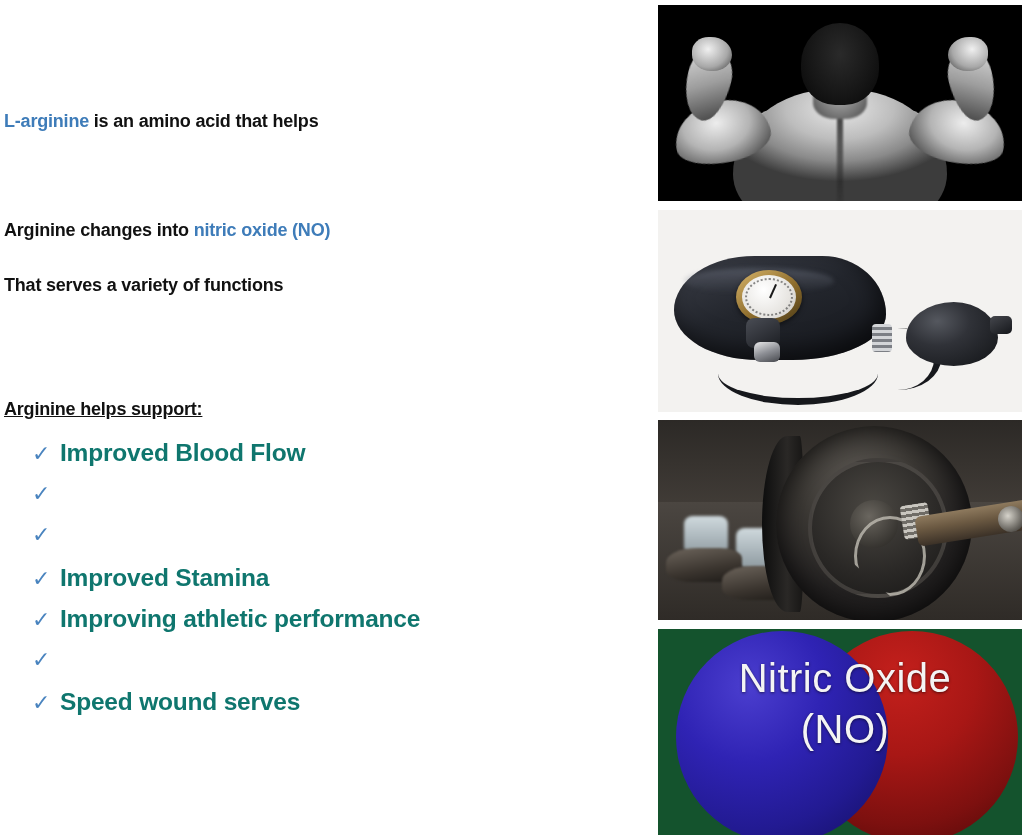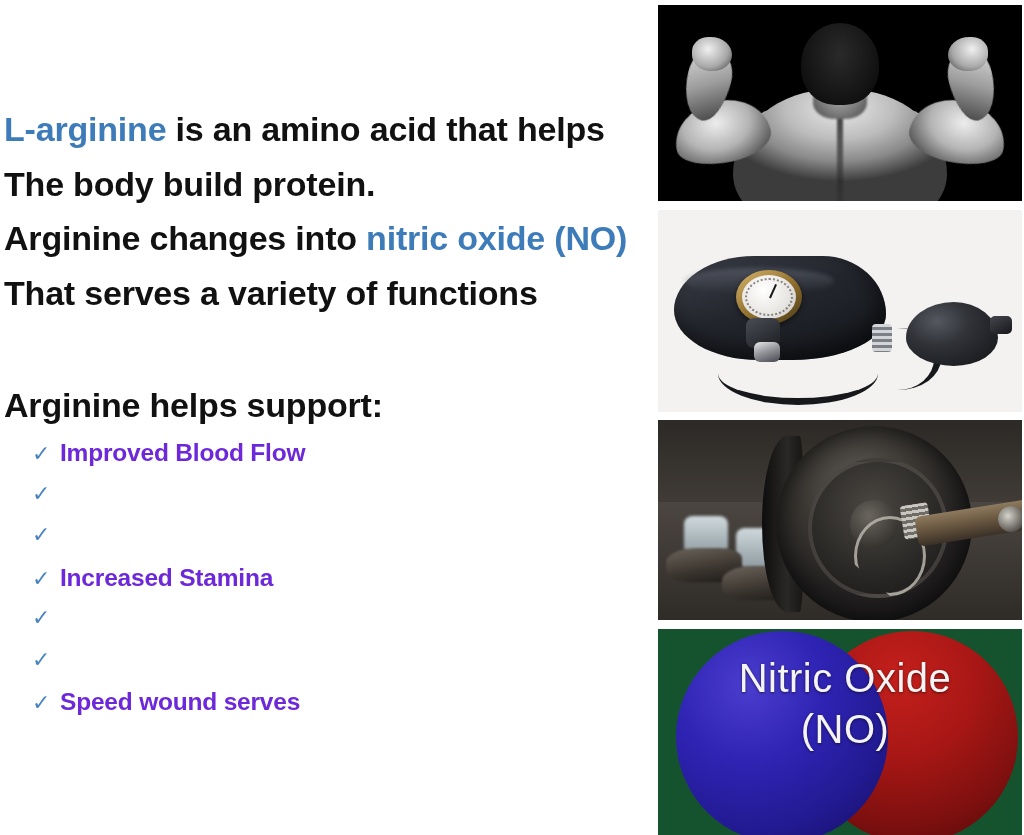--- a/index.html
+++ b/index.html
@@ -27,37 +27,37 @@
     position: absolute;
     left: 0;
     top: 0;
     width: 650px;
     height: 835px;
   }
 
   .para-line {
     position: absolute;
     left: 4px;
-    font-size: 34px;
+    font-size: 18px;
     font-weight: bold;
     color: #111111;
     letter-spacing: -0.2px;
     white-space: nowrap;
     line-height: 1;
   }
   .para-line .hl {
     color: #3E7CB9;
   }
 
   #line-1 { top: 112px; }
   #line-2 { top: 167px; }
   #line-3 { top: 221px; }
   #line-4 { top: 276px; }
   #line-5 { top: 331px; }
-  #line-6 { top: 388px; }
+  #line-6 { top: 400px; text-decoration: underline; }
 
   
   #benefit-list {
     position: absolute;
     left: 32px;
     top: 441px;
     width: 560px;
     margin: 0;
     padding: 0;
     list-style: none;
@@ -71,21 +71,21 @@
   .check-icon {
     display: inline-block;
     width: 28px;
     flex: 0 0 28px;
     color: #4A84BF;
     font-size: 22px;
     font-weight: normal;
     line-height: 1;
   }
   .benefit-label {
-    color: #6d28d9;
+    color: #0f766e;
     font-size: 24.5px;
     font-weight: bold;
     letter-spacing: -0.2px;
     line-height: 1;
   }
 
   
   #image-column {
     position: absolute;
     left: 655px;
@@ -515,21 +515,20 @@
 </style>
 </head>
 <body>
 
 <div id="slide">
 
   <div id="text-column">
 
     <div class="para-line" id="line-1"><span class="hl">L-arginine</span><span> is an amino acid that helps</span></div>
 
-    <div class="para-line" id="line-2"><span>The body build protein.</span></div>
 
     <div class="para-line" id="line-4"><span>That serves a variety of functions</span></div>
 
     <div class="para-line" id="line-3"><span>Arginine changes into </span><span class="hl">nitric oxide (NO)</span></div>
 
 
     <div class="para-line" id="line-6"><span>Arginine helps support:</span></div>
 
     <ul id="benefit-list">
       <li class="benefit-item">
@@ -537,24 +536,25 @@
         <span class="benefit-label">Improved Blood Flow</span>
       </li>
       <li class="benefit-item">
         <span class="check-icon">✓</span>
       </li>
       <li class="benefit-item">
         <span class="check-icon">✓</span>
       </li>
       <li class="benefit-item">
         <span class="check-icon">✓</span>
-        <span class="benefit-label">Increased Stamina</span>
+        <span class="benefit-label">Improved Stamina</span>
       </li>
       <li class="benefit-item">
         <span class="check-icon">✓</span>
+        <span class="benefit-label">Improving athletic performance</span>
       </li>
       <li class="benefit-item">
         <span class="check-icon">✓</span>
       </li>
       <li class="benefit-item">
         <span class="check-icon">✓</span>
         <span class="benefit-label">Speed wound serves</span>
       </li>
     </ul>
   </div>

